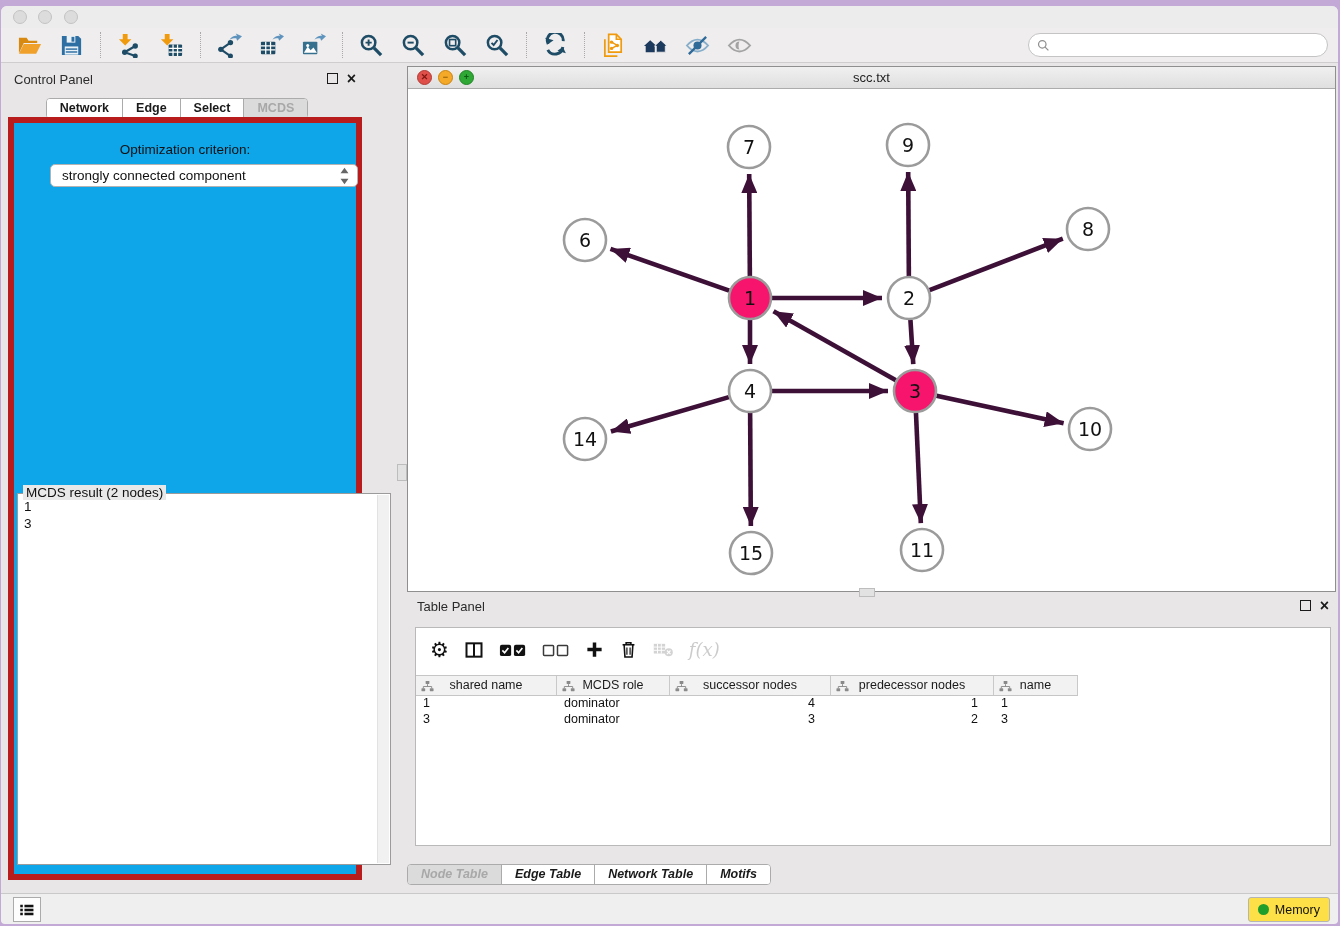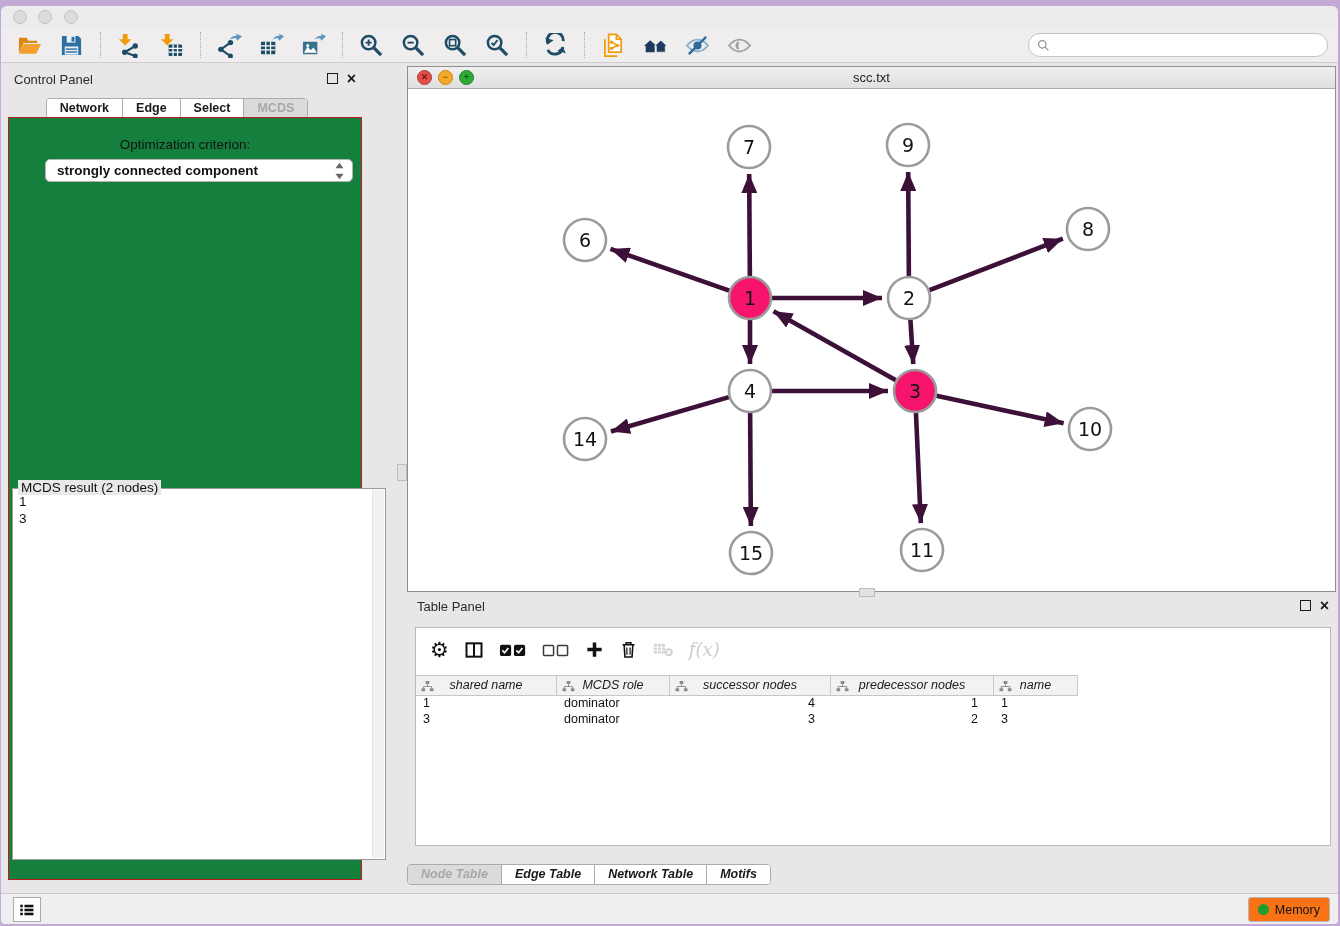--- a/index.html
+++ b/index.html
@@ -34,25 +34,25 @@
   
   .control-panel{left:8px;top:68px;width:354px;height:816px;}
   .cp-head{position:absolute;left:6px;top:4px;}
   .cp-icons{position:absolute;right:6px;top:5px;display:flex;gap:9px;align-items:center;}
   .cp-tabs{position:absolute;left:0;right:16px;top:30px;display:flex;justify-content:center;}
   .segwrap{display:inline-flex;border:1px solid #ABABAB;border-radius:4px;overflow:hidden;background:#fff;}
   .seg{padding:2px 13px;font-size:12.5px;font-weight:700;color:#1A1A1A;background:#fff;
        border-left:1px solid #ABABAB;line-height:15px;}
   .seg:first-child{border-left:none;}
   .seg.active{background:#DBDBDB;color:#A8A8A8;}
-  .cp-body{position:absolute;left:0;right:0;top:49px;bottom:4px;border:1px solid #b91c1c;
-           background:#15803d;}
+  .cp-body{position:absolute;left:0;right:0;top:49px;bottom:4px;border:6px solid #b91c1c;
+           background:#0ea5e9;}
   .opt-label{position:absolute;left:0;right:0;top:19px;text-align:center;font-size:13.5px;color:#111;}
   .dropdown{position:absolute;left:36px;top:41px;width:306px;height:21px;background:#fff;
-            border:1px solid #B3B3B3;border-radius:5px;display:flex;align-items:center;font-weight:bold;}
+            border:1px solid #B3B3B3;border-radius:5px;display:flex;align-items:center;}
   .dropdown .dd-text{flex:1;font-size:13.5px;color:#111;padding-left:11px;}
   .dropdown .stepper{width:11px;margin-right:7px;}
   .btnrow{position:absolute;left:0;right:0;top:73px;display:flex;justify-content:center;gap:14px;}
   .mbtn{background:linear-gradient(#FFFFFF,#F2F2F2);border:1px solid #B3B3B3;border-radius:5px;
         font-size:13.5px;color:#111;padding:3px 17px;line-height:15px;}
   .result-fs{position:absolute;left:3px;top:370px;width:372px;height:370px;border:1px solid #9B9B9B;
              background:#fff;}
   .result-legend{position:absolute;left:5px;top:-9px;background:#E9E8E8;padding:0 3px;
                  font-size:13.5px;color:#111;}
   .result-text{position:absolute;left:6px;top:4px;right:16px;bottom:4px;font-size:13.5px;color:#111;
@@ -81,33 +81,33 @@
   .tbl-toolbar{position:absolute;left:0;top:0;right:0;height:43px;display:flex;align-items:center;
                padding-left:14px;}
   .ttbtn{margin-right:15px;display:flex;align-items:center;justify-content:center;height:26px;}
   .ttbtn.dis{opacity:.45;}
   .ttbtn.fx{font-family:"DejaVu Serif",serif;font-style:italic;font-size:18px;color:#8E8E8E;}
   .gearch{font-size:21px;color:#111;line-height:22px;}
   .tbl-head{position:absolute;left:0;top:47px;height:19px;display:flex;background:#F2F2F2;
             border-top:1px solid #C6C6C6;border-bottom:1px solid #C6C6C6;}
   .th{position:relative;height:19px;border-right:1px solid #C9C9C9;box-sizing:border-box;}
   .th .hico{position:absolute;left:5px;top:3px;}
-  .th .hlabel{position:absolute;left:0;right:0;top:2px;text-align:center;font-size:12.5px;color:#1A1A1A;font-style:italic;}
+  .th .hlabel{position:absolute;left:0;right:0;top:2px;text-align:center;font-size:12.5px;color:#1A1A1A;}
   .tbl-body{position:absolute;left:0;top:67px;right:0;}
   .tr{display:flex;height:16px;}
   .td{font-size:12.5px;color:#111;box-sizing:border-box;line-height:16px;overflow:hidden;}
   .td.left{text-align:left;padding-left:7px;}
   .td.right{text-align:right;padding-right:16px;}
   .tbl-tabs{position:absolute;left:0;right:8px;top:269px;display:flex;justify-content:flex-start;font-style:italic;}
   
   .statusbar{left:1px;top:893px;right:2px;height:30px;background:#F0EFEF;border-top:1px solid #C9C9C9;
              border-radius:0 0 4px 4px;}
   .st-left{position:absolute;left:12px;top:3px;width:26px;height:23px;background:#FDFDFD;
            border:1px solid #ABABAB;display:flex;align-items:center;justify-content:center;}
-  .memory-btn{position:absolute;right:8px;top:3px;height:23px;background:#f97316;border:1px solid #B5B5B5;
+  .memory-btn{position:absolute;right:8px;top:3px;height:23px;background:#fde047;border:1px solid #B5B5B5;
               border-radius:3px;display:flex;align-items:center;padding:0 9px;gap:6px;}
   .mem-dot{width:11px;height:11px;border-radius:50%;}
   .memory-btn span.lbl{font-size:12.5px;color:#111;}
   
   .gripv{left:397px;top:464px;width:8px;height:15px;background:#E2E2E2;border:1px solid #BDBDBD;}
   .griph{left:859px;top:588px;width:14px;height:7px;background:#E2E2E2;border:1px solid #BDBDBD;}
 </style>
 </head>
 <body>
 

